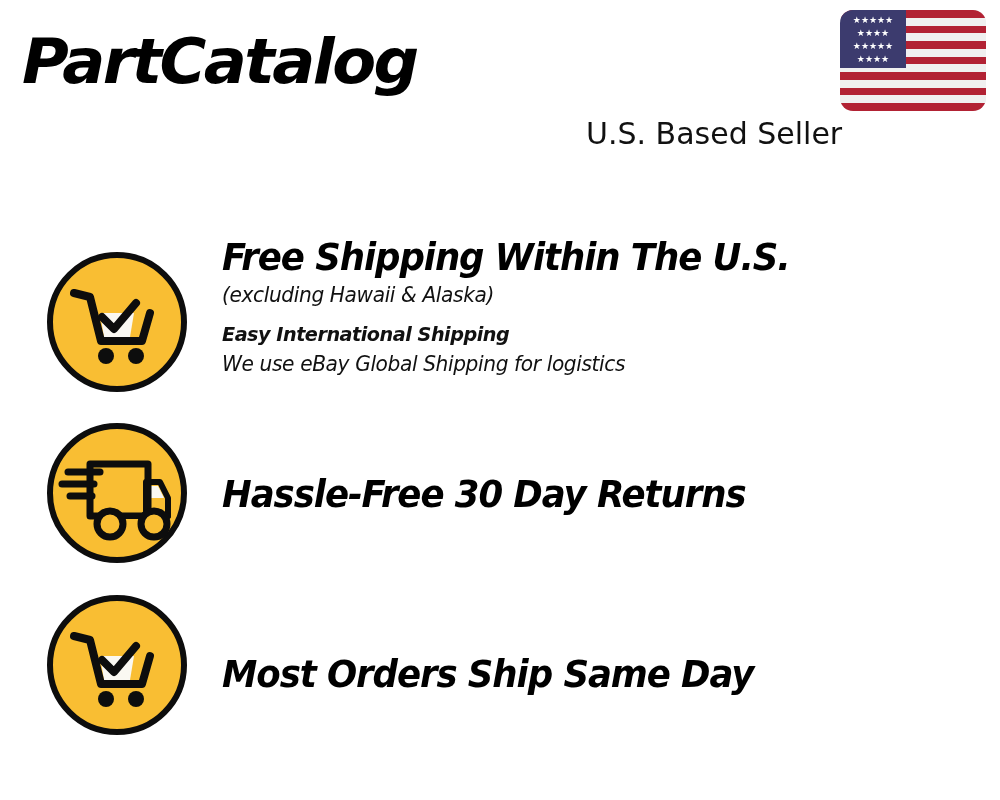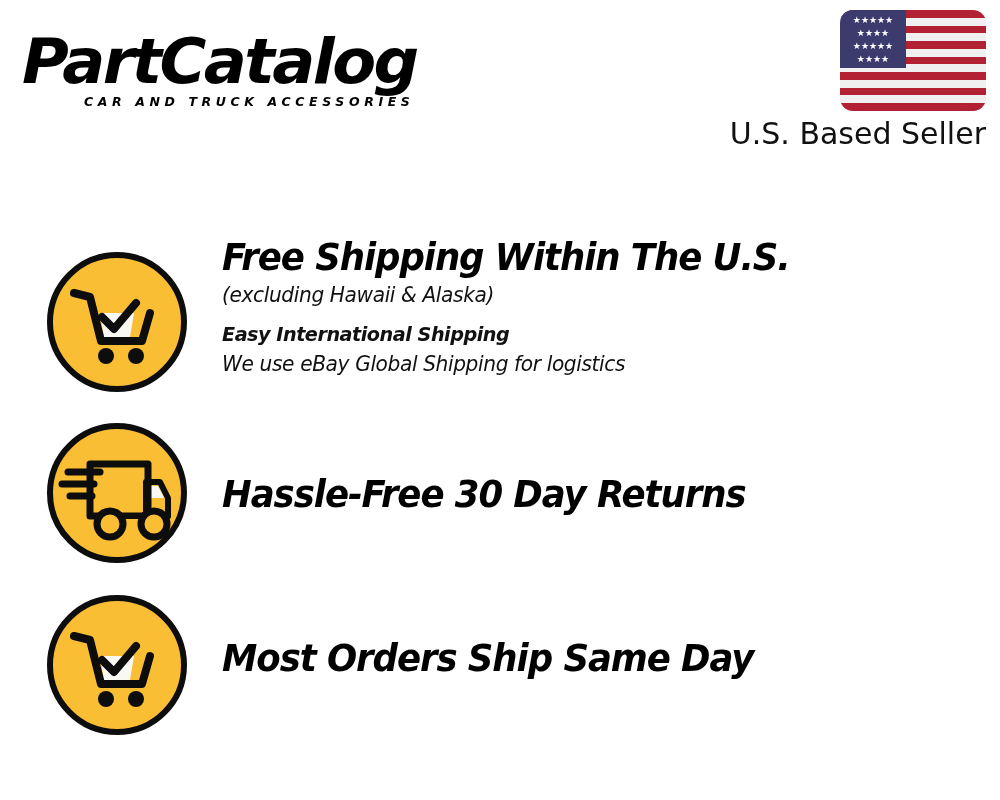--- a/index.html
+++ b/index.html
@@ -88,21 +88,21 @@
     color: #ffffff;
   }
   .star-row.odd { padding: 0 2px; box-sizing: border-box; }
   .star-row.even { padding: 0 8px; box-sizing: border-box; }
 
   #seller-label {
     position: absolute;
     right: 14px;
     top: 116px;
     width: 400px;
-    text-align: right;
+    text-align: left;
     font-family: "DejaVu Sans", sans-serif;
     font-size: 30px;
     line-height: 36px;
     font-weight: normal;
     color: #111111;
     letter-spacing: 0px;
   }
 
   
   #benefits { position: absolute; left: 0; top: 0; width: 1000px; }
@@ -148,30 +148,29 @@
   .sub-gap { height: 9px; }
 
   
   #row-shipping  { top: 236px; }
   #row-shipping .benefit-icon { top: 13px; }
   #row-returns   { top: 420px; }
   #row-returns .benefit-icon { top: 0px; }
   #row-returns .benefit-text { top: 53px; }
   #row-sameday   { top: 592px; }
   #row-sameday .benefit-icon { top: 0px; }
-  #row-sameday .benefit-text { top: 45px; }
+  #row-sameday .benefit-text { top: 61px; }
 
   svg { display: block; }
 </style>
 </head>
 <body>
 
 <div id="brand-logo">
   <div id="brand-wordmark">PartCatalog</div>
-  <div id="brand-tagline">CAR AND TRUCK ACCESSORIES</div>
 </div>
 
 <div id="flag-badge">
   <div class="flag-stripes">
     <div class="stripe-red"></div>
       <div class="stripe-white"></div>
     <div class="stripe-red"></div>
       <div class="stripe-white"></div>
     <div class="stripe-red"></div>
       <div class="stripe-white"></div>

